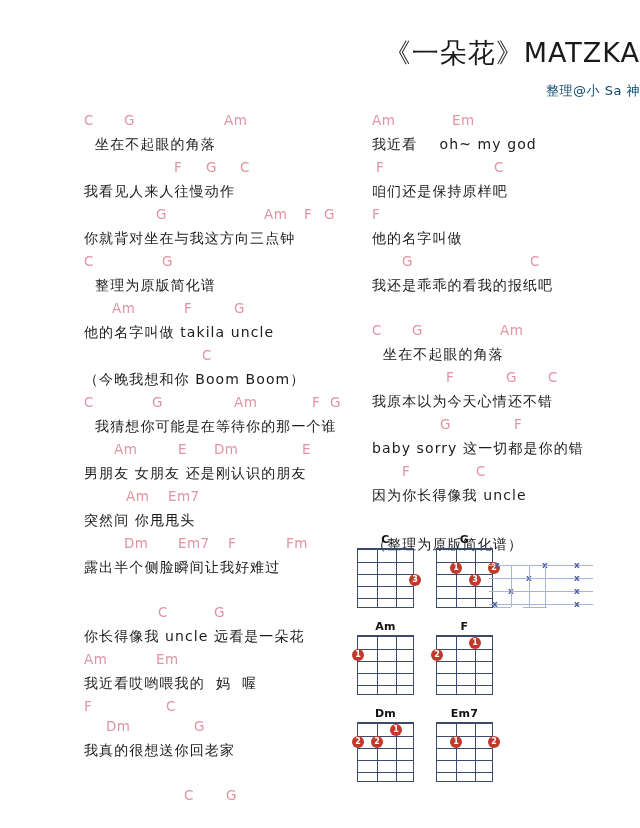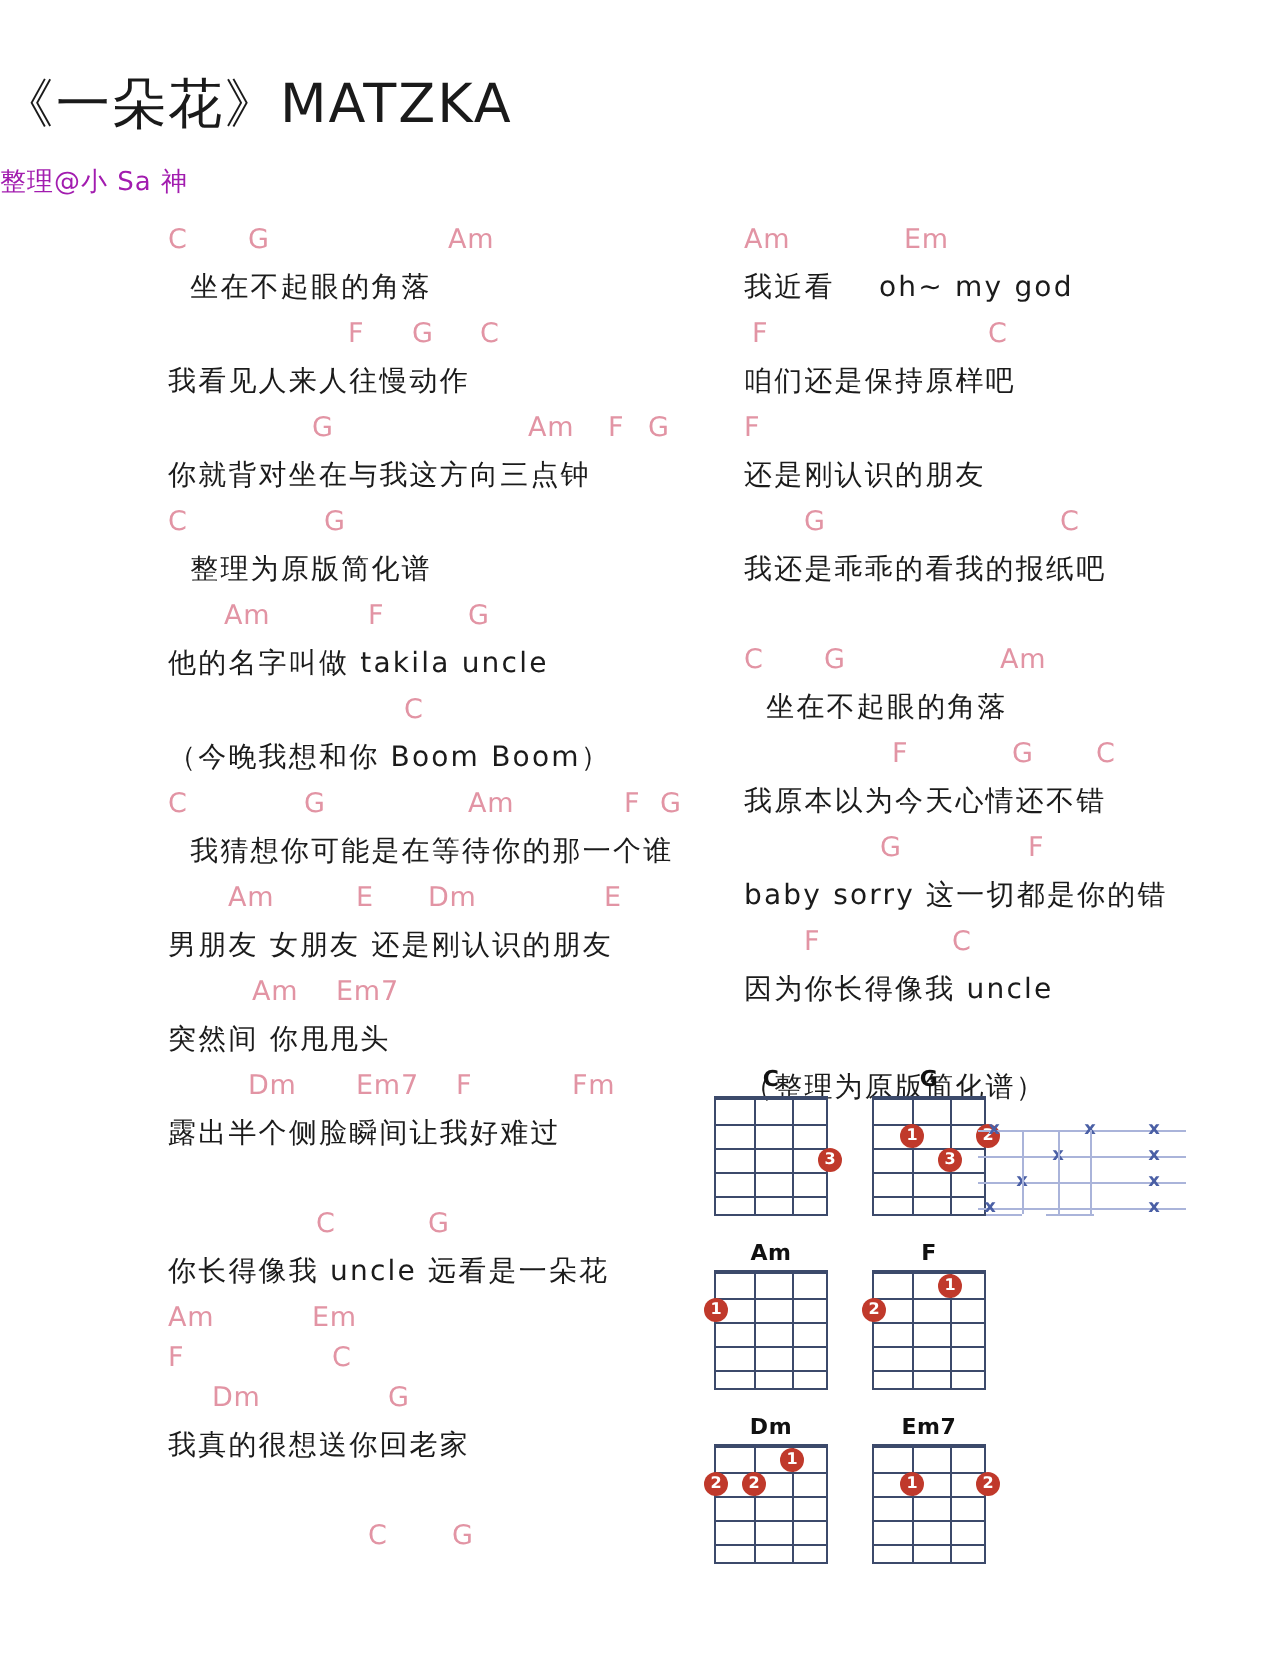--- a/index.html
+++ b/index.html
@@ -10,33 +10,33 @@
     width: 640px;
     height: 828px;
     background: #ffffff;
     font-family: "DejaVu Sans", "Liberation Sans", sans-serif;
     overflow: hidden;
     position: relative;
   }
 
   
   .header {
-    text-align: left;
+    text-align: right;
     padding-top: 38px;
   }
   .song-title {
     font-size: 27px;
     color: #1a1a1a;
     letter-spacing: 1px;
     font-weight: 400;
     line-height: 1.1;
   }
   .song-credit {
     font-size: 13px;
-    color: #a21caf;
+    color: #0c4a6e;
     margin-top: 14px;
     letter-spacing: 0.5px;
   }
 
   
   .sheet {
     position: absolute;
     top: 112px;
     left: 0;
     width: 640px;
@@ -214,20 +214,21 @@
       </div>
       <div class="block">
         <div class="lyric-line gap-line"></div>
       </div>
       <div class="block">
         <div class="chord-line"><span style="left: 74px;">C</span><span style="left: 130px;">G</span></div>
         <div class="lyric-line">你长得像我 uncle 远看是一朵花</div>
       </div>
       <div class="block">
         <div class="chord-line"><span style="left: 0px;">Am</span><span style="left: 72px;">Em</span></div>
+        <div class="lyric-line">我近看哎哟喂我的  妈  喔</div>
       </div>
       <div class="block">
         <div class="chord-line"><span style="left: 0px;">F</span><span style="left: 82px;">C</span></div>
       </div>
       <div class="block">
         <div class="chord-line"><span style="left: 22px;">Dm</span><span style="left: 110px;">G</span></div>
         <div class="lyric-line">我真的很想送你回老家</div>
       </div>
       <div class="block">
         <div class="lyric-line gap-line"></div>
@@ -240,21 +241,21 @@
       <div class="block">
         <div class="chord-line"><span style="left: 0px;">Am</span><span style="left: 80px;">Em</span></div>
         <div class="lyric-line">我近看    oh~ my god</div>
       </div>
       <div class="block">
         <div class="chord-line"><span style="left: 4px;">F</span><span style="left: 122px;">C</span></div>
         <div class="lyric-line">咱们还是保持原样吧</div>
       </div>
       <div class="block">
         <div class="chord-line"><span style="left: 0px;">F</span></div>
-        <div class="lyric-line">还是刚认识的朋友</div>
+        <div class="lyric-line">他的名字叫做</div>
       </div>
       <div class="block">
         <div class="chord-line"><span style="left: 30px;">G</span><span style="left: 158px;">C</span></div>
         <div class="lyric-line">我还是乖乖的看我的报纸吧</div>
       </div>
       <div class="block">
         <div class="lyric-line gap-line"></div>
       </div>
       <div class="block">
         <div class="chord-line"><span style="left: 0px;">C</span><span style="left: 40px;">G</span><span style="left: 128px;">Am</span></div>

